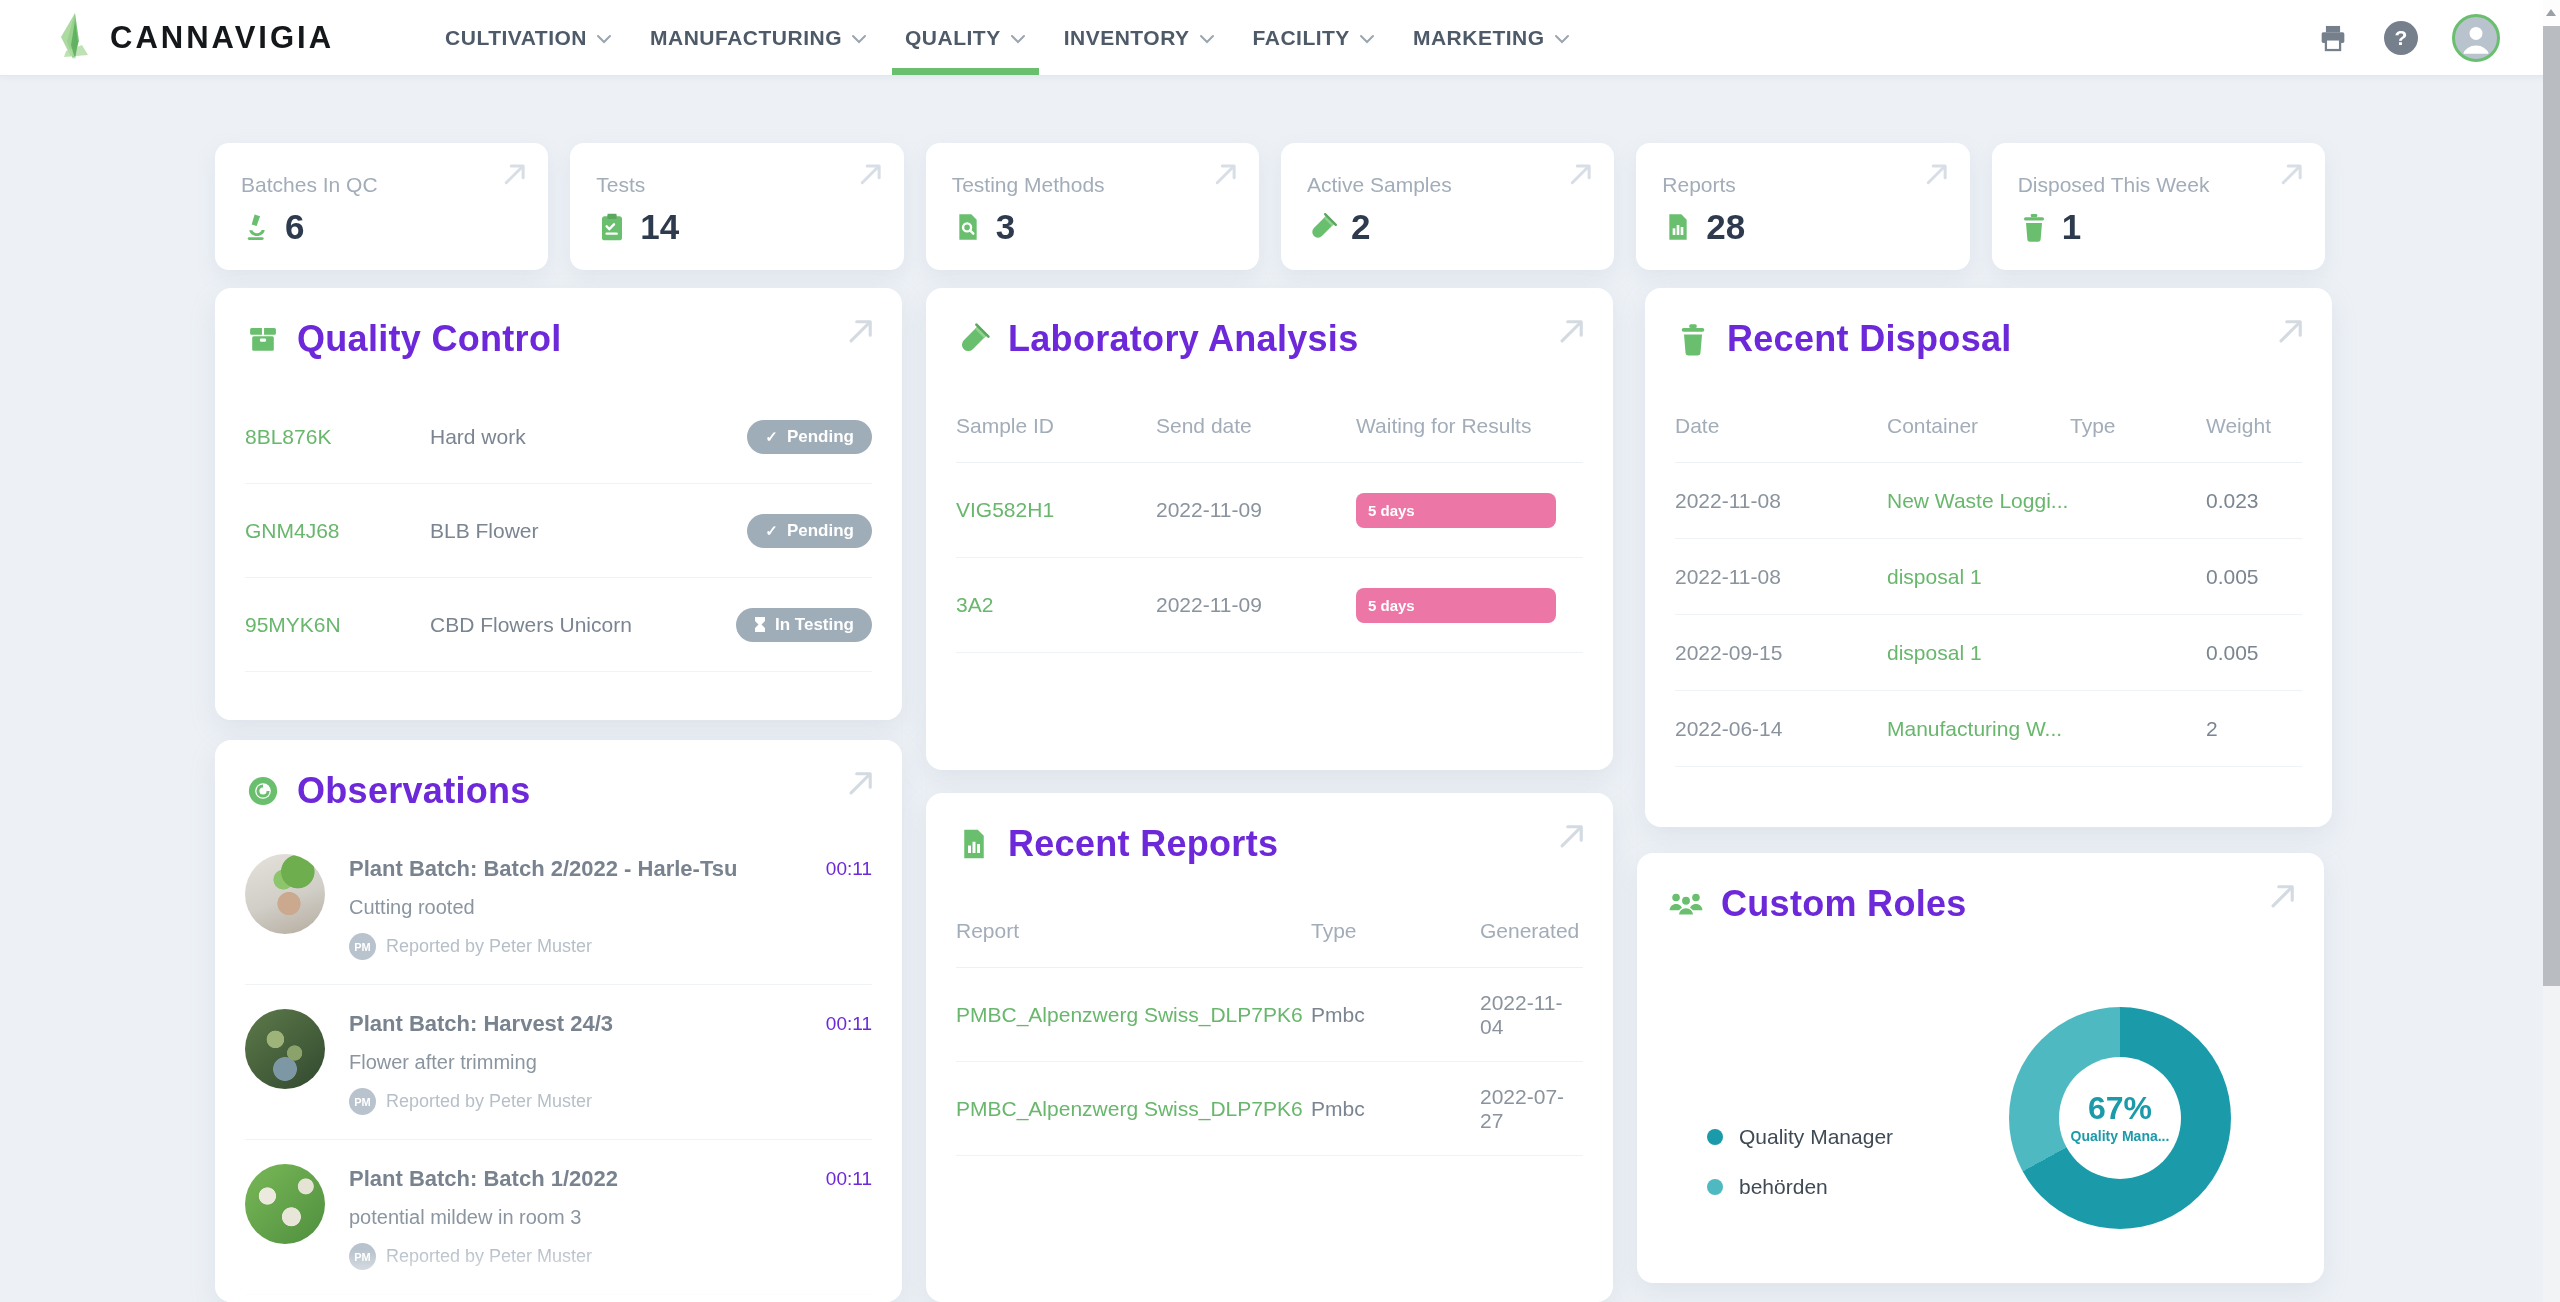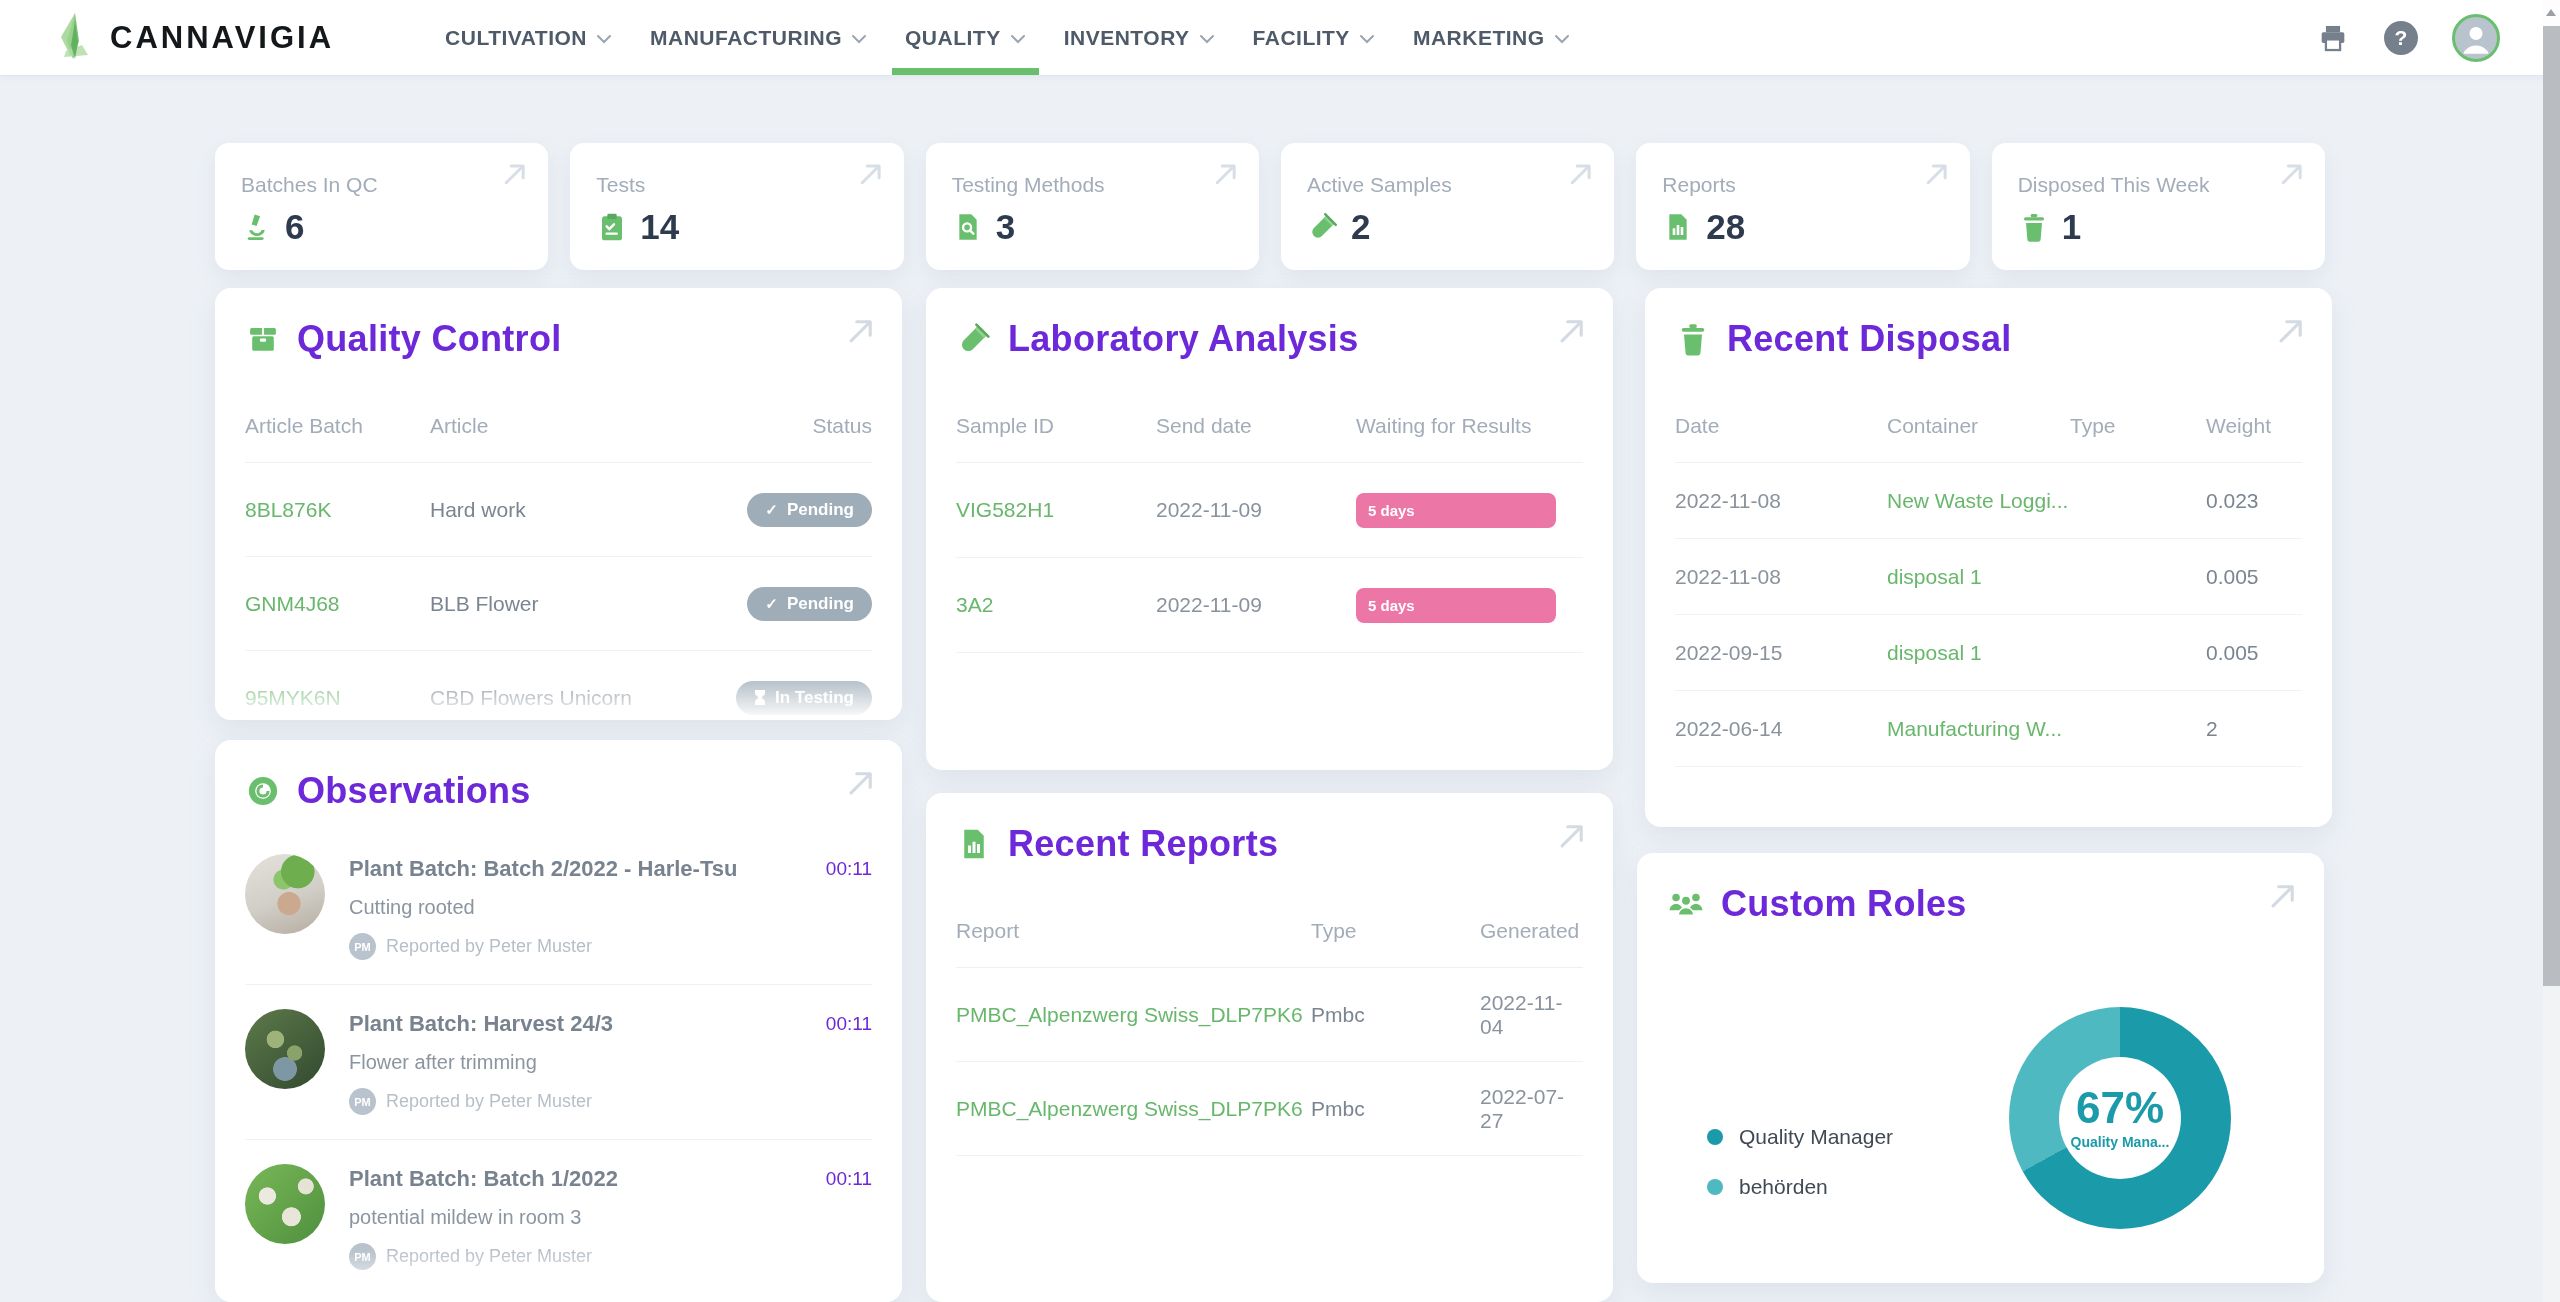--- a/index.html
+++ b/index.html
@@ -135,21 +135,21 @@
   .dot{width:16px;height:16px;border-radius:50%;}
   .dot-dark{background:#1b9aaa;} .dot-light{background:#4fb9c1;}
   .legend-label{font-size:21px;color:#3f4a55;}
   .donut{
     position:absolute;left:372px;top:82px;width:222px;height:222px;border-radius:50%;
     background:conic-gradient(#1b9aaa 0 67%, #4fb9c1 67% 100%);
     display:flex;align-items:center;justify-content:center;
   }
   .donut-hole{width:122px;height:122px;border-radius:50%;background:#fff;
     display:flex;flex-direction:column;align-items:center;justify-content:center;}
-  .donut-pct{font-size:44px;font-weight:bold;color:#1b9aaa;line-height:1;}
+  .donut-pct{font-size:32px;font-weight:bold;color:#1b9aaa;line-height:1;}
   .donut-sub{font-size:14px;font-weight:bold;color:#1b9aaa;margin-top:4px;}
 
   svg{display:block;}
 </style>
 </head>
 <body>
 
 <div id="app">
 
   <header class="topnav">
@@ -380,25 +380,20 @@
         <svg width="36" height="36" viewBox="0 0 24 24">
           <rect x="3.4" y="4.6" width="17.2" height="4.6" rx="1" fill="#6abf6e"></rect>
           <rect x="4.8" y="10.2" width="14.4" height="9.6" rx="1" fill="#6abf6e"></rect>
           <rect x="10" y="11.6" width="4" height="2.2" rx="0.6" fill="#ffffff"></rect>
           <rect x="11.3" y="3.8" width="1.4" height="5.4" fill="#ffffff"></rect>
         </svg>
       </span>
       <span class="card-title">Quality Control</span>
     </div>
     <div class="card-body tbl qc">
-      <div class="tr head">
-        <span class="th c1">Article Batch</span>
-        <span class="th c2">Article</span>
-        <span class="th">Status</span>
-      </div>
       <div class="tr row">
         <span class="td c1 link">8BL876K</span>
         <span class="td c2">Hard work</span>
         <span class="c3">
             <span class="pill">
               <span class="glyph">✓</span>
               <span>Pending</span>
             </span>
           </span>
       </div>

